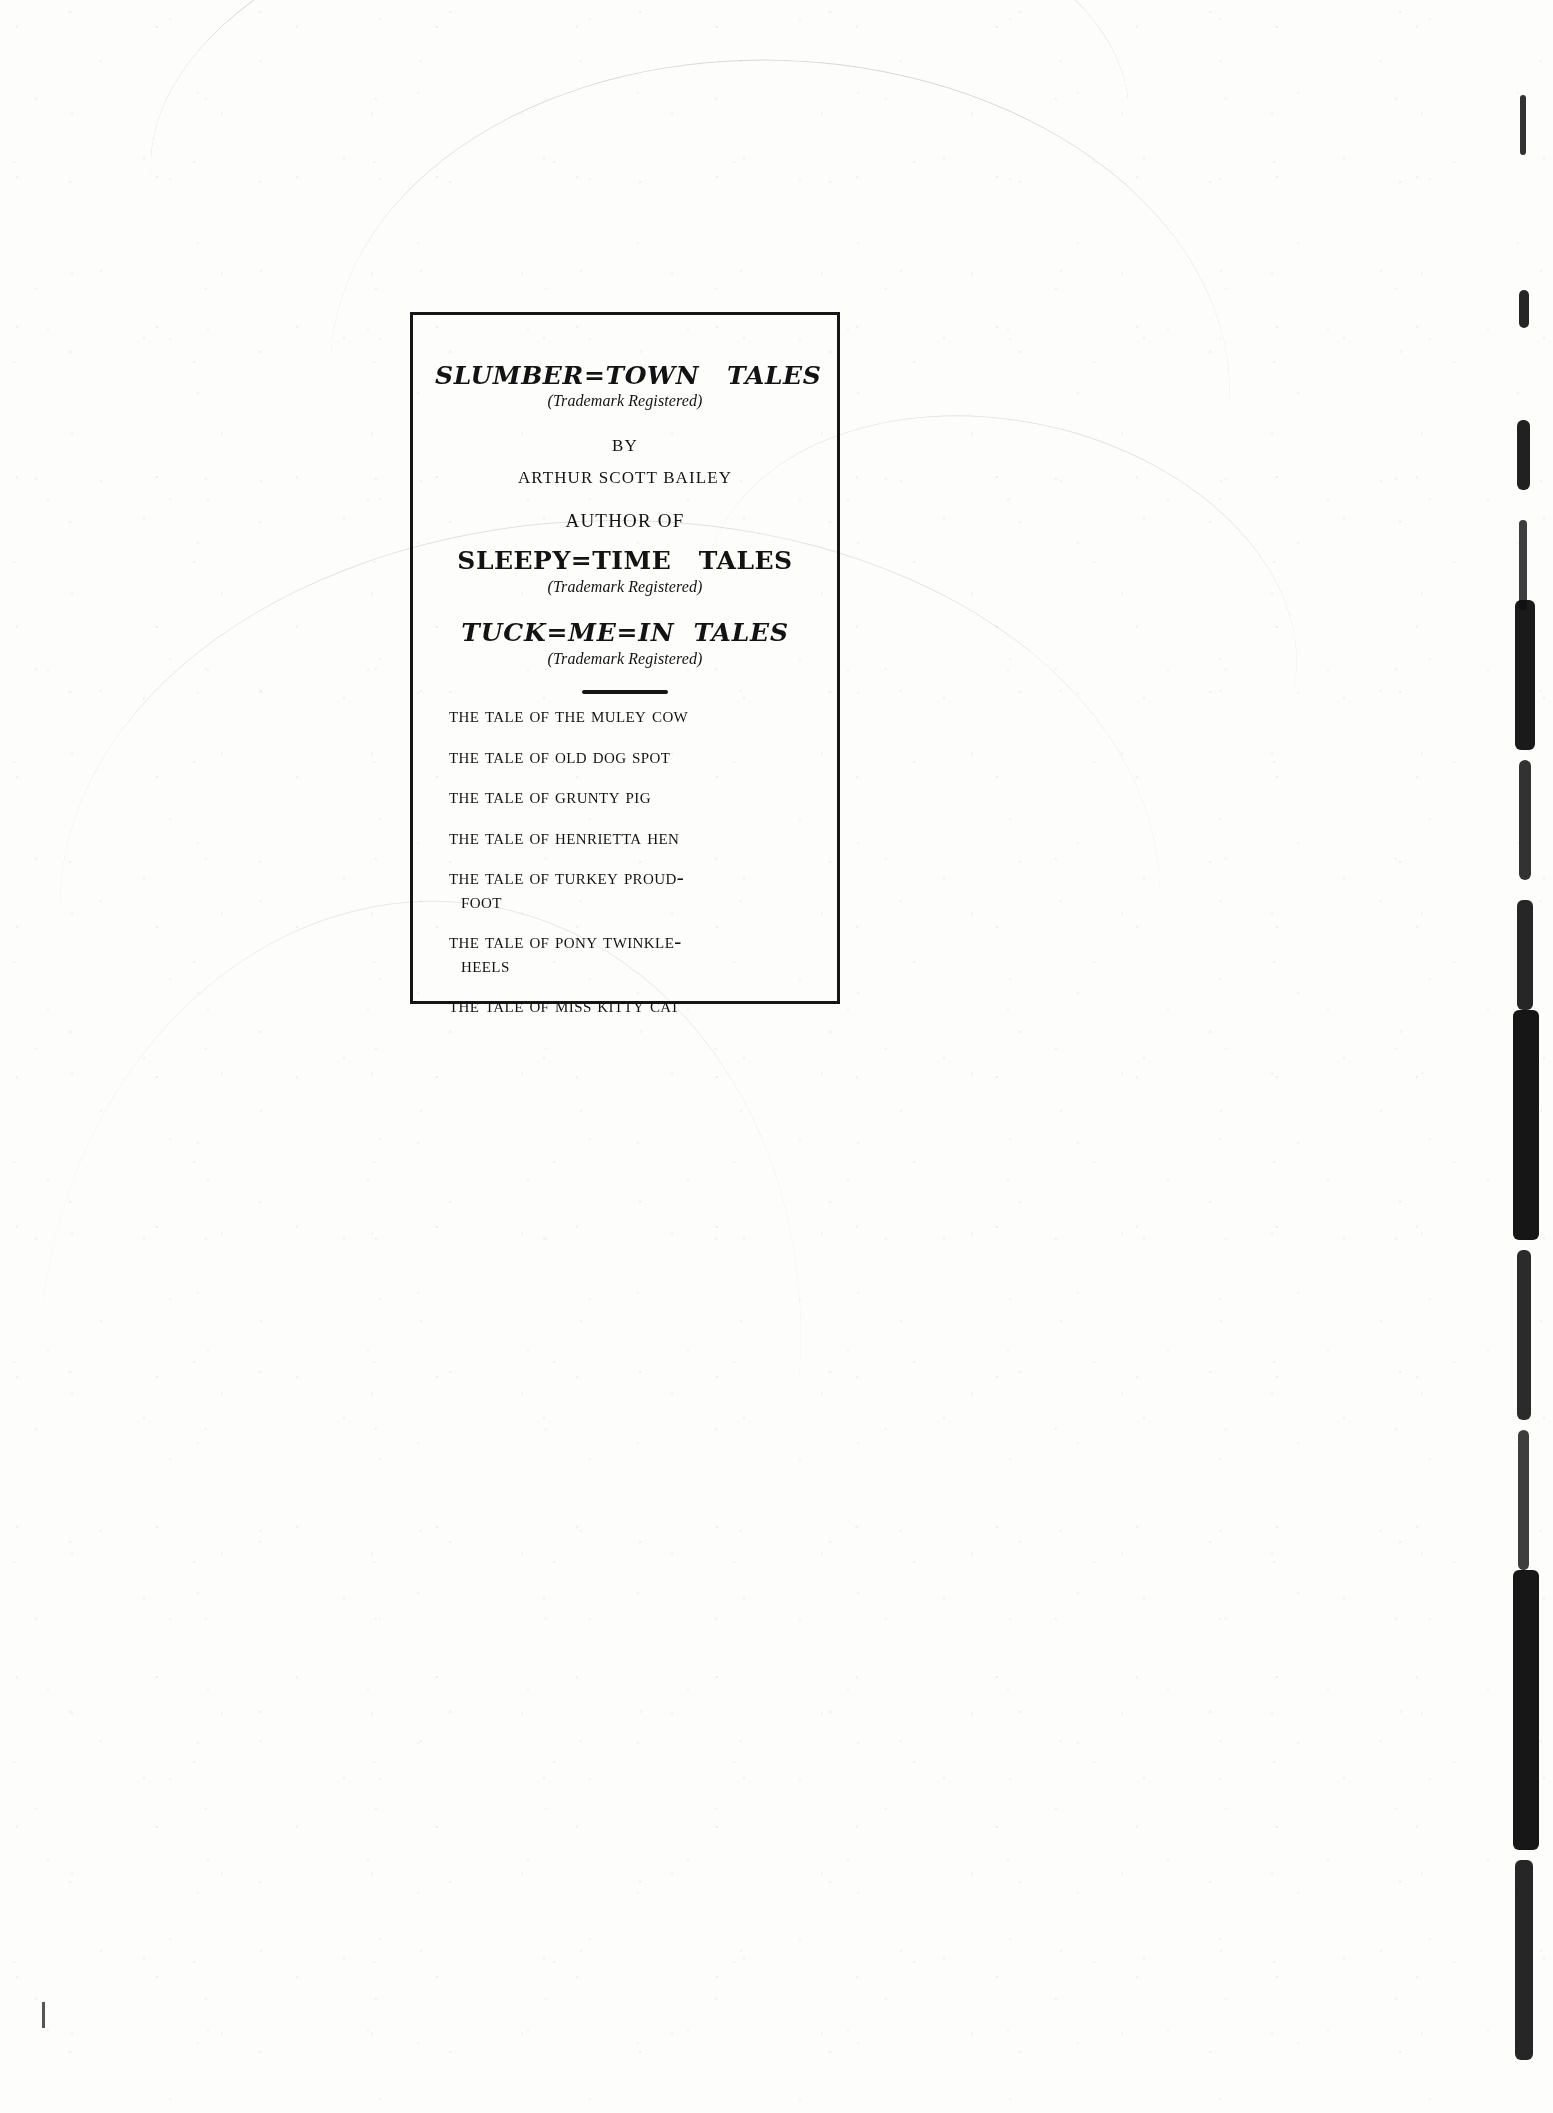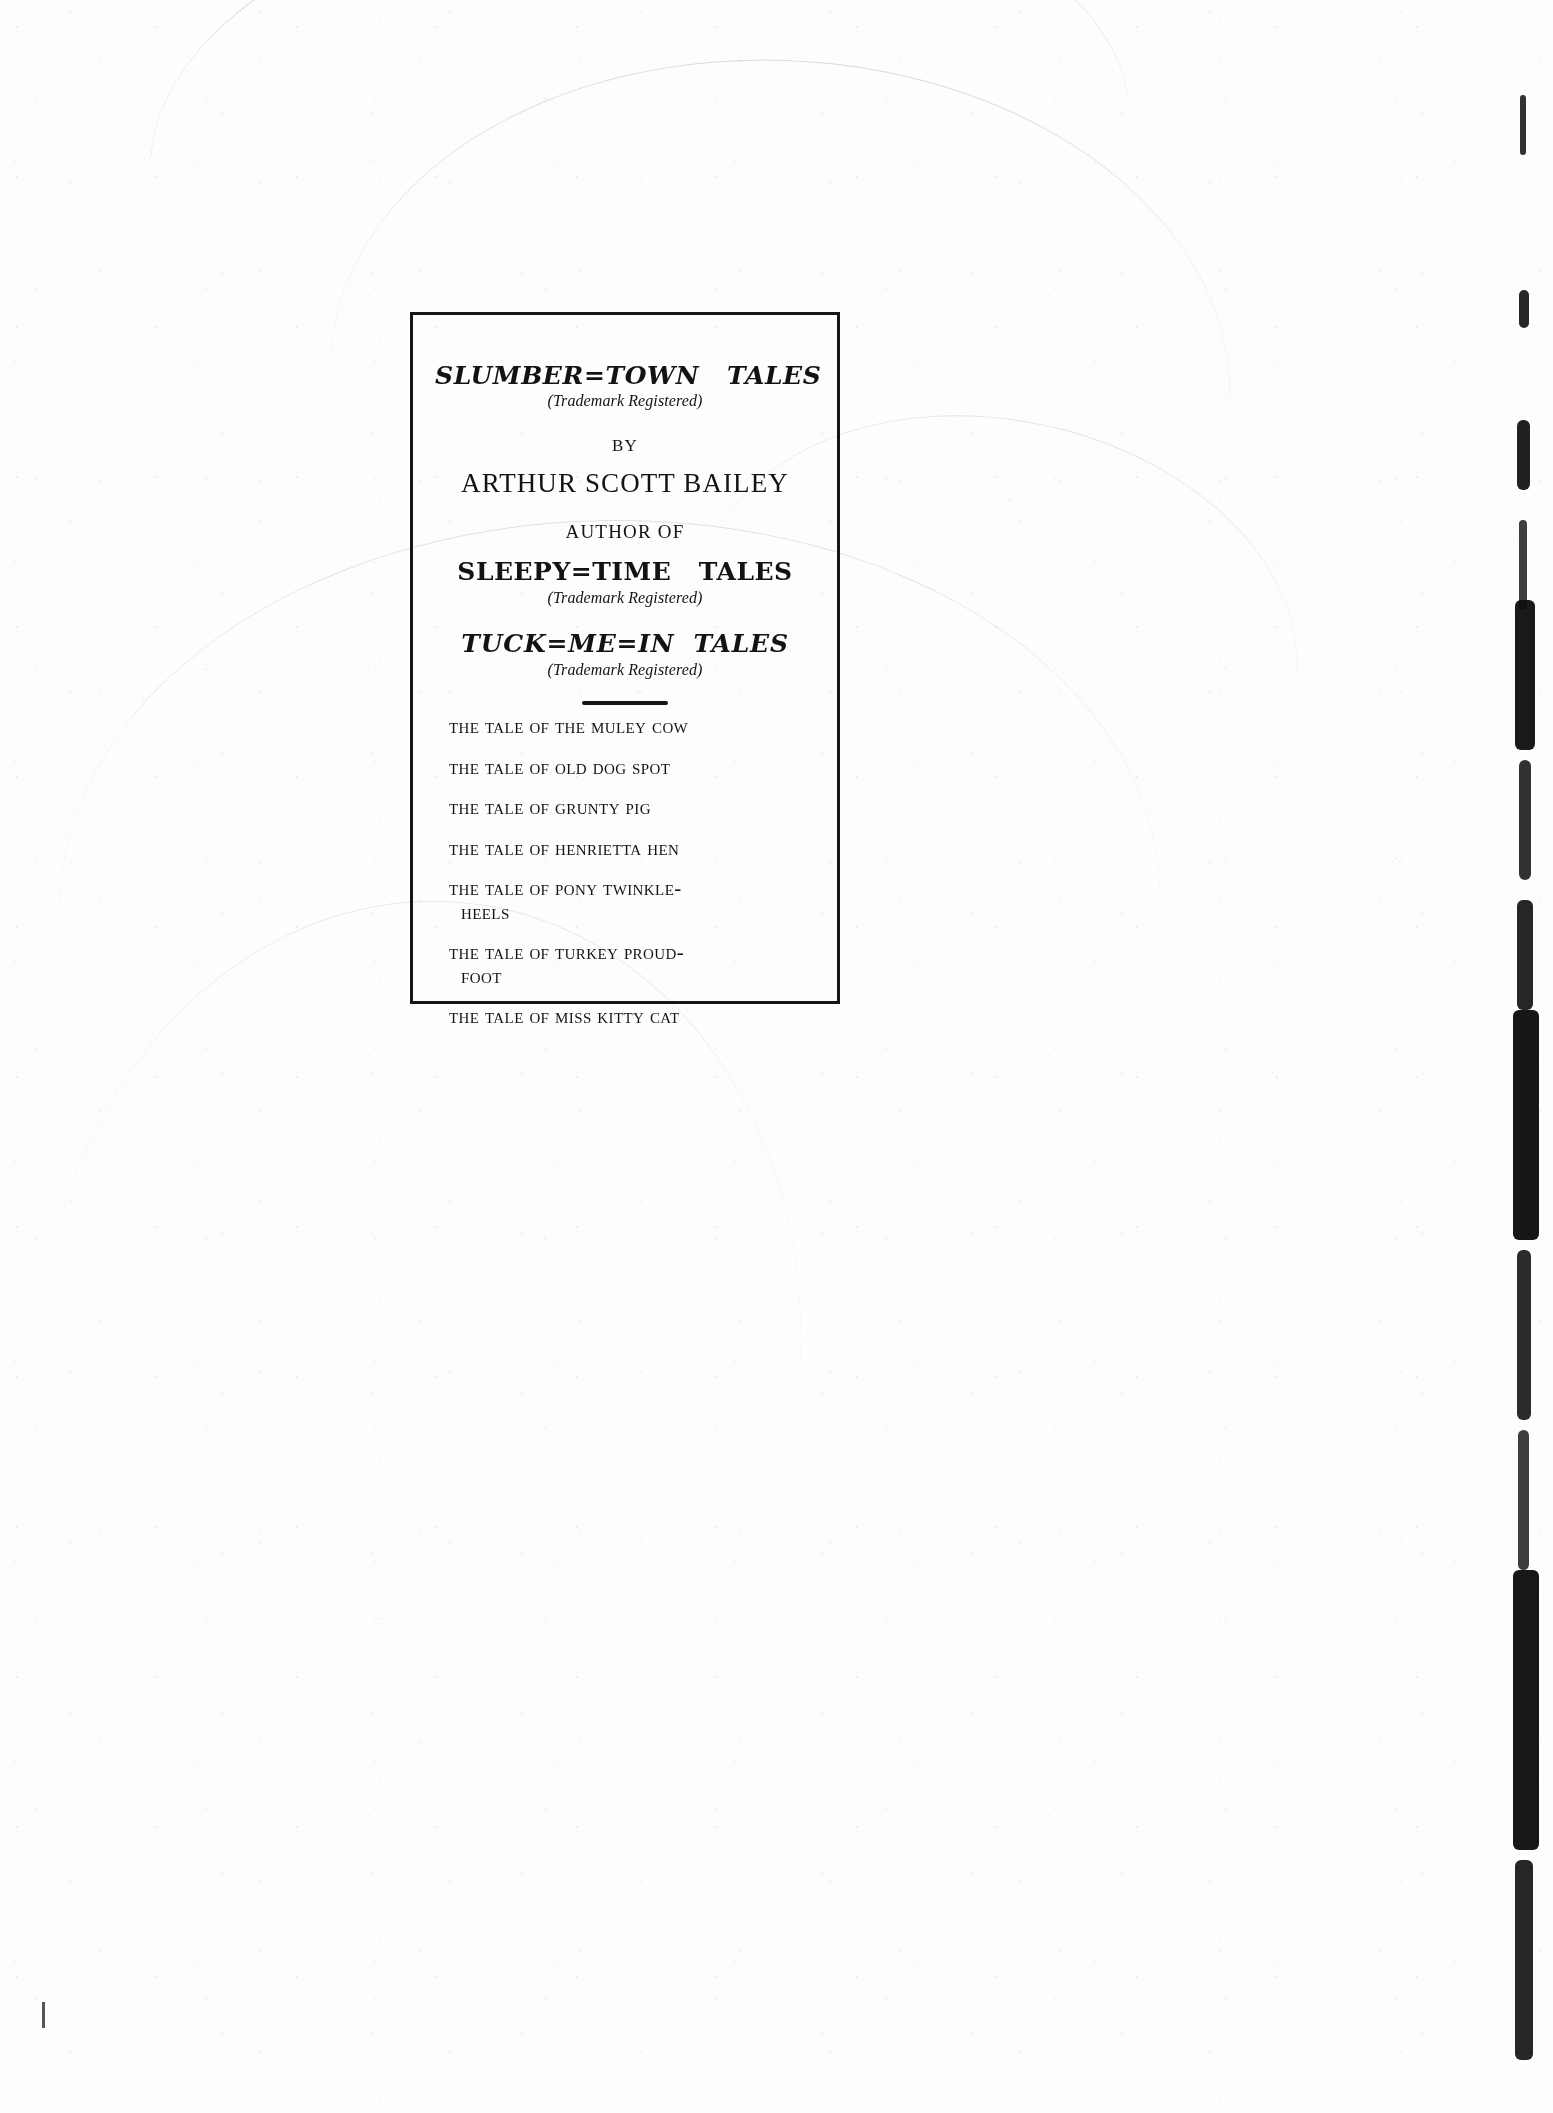--- a/index.html
+++ b/index.html
@@ -114,21 +114,21 @@
     letter-spacing: .1px;
     font-style: italic;
   }
 
   .by {
     font-size: 17px;
     letter-spacing: 1.3px;
     margin: 26px 0 0 0;
   }
   .author {
-    font-size: 27px;
+    font-size: 17px;
     letter-spacing: 1.1px;
     margin: 12px 0 0 0;
   }
   .author-of {
     font-size: 19px;
     letter-spacing: 1.2px;
     margin: 22px 0 0 0;
   }
 
   .series2 {
@@ -230,26 +230,26 @@
       <li>
         <span>The Tale of Old Dog Spot</span>
       </li>
       <li>
         <span>The Tale of Grunty Pig</span>
       </li>
       <li>
         <span>The Tale of Henrietta Hen</span>
       </li>
       <li>
+        <span>The Tale of Turkey Proud-</span>
+        <span class="cont">foot</span>
+      </li>
+      <li>
         <span>The Tale of Pony Twinkle-</span>
         <span class="cont">heels</span>
       </li>
       <li>
-        <span>The Tale of Turkey Proud-</span>
-        <span class="cont">foot</span>
-      </li>
-      <li>
         <span>The Tale of Miss Kitty Cat</span>
       </li>
     </ul>
 
   </div>
 </div>
 
 </body></html>

